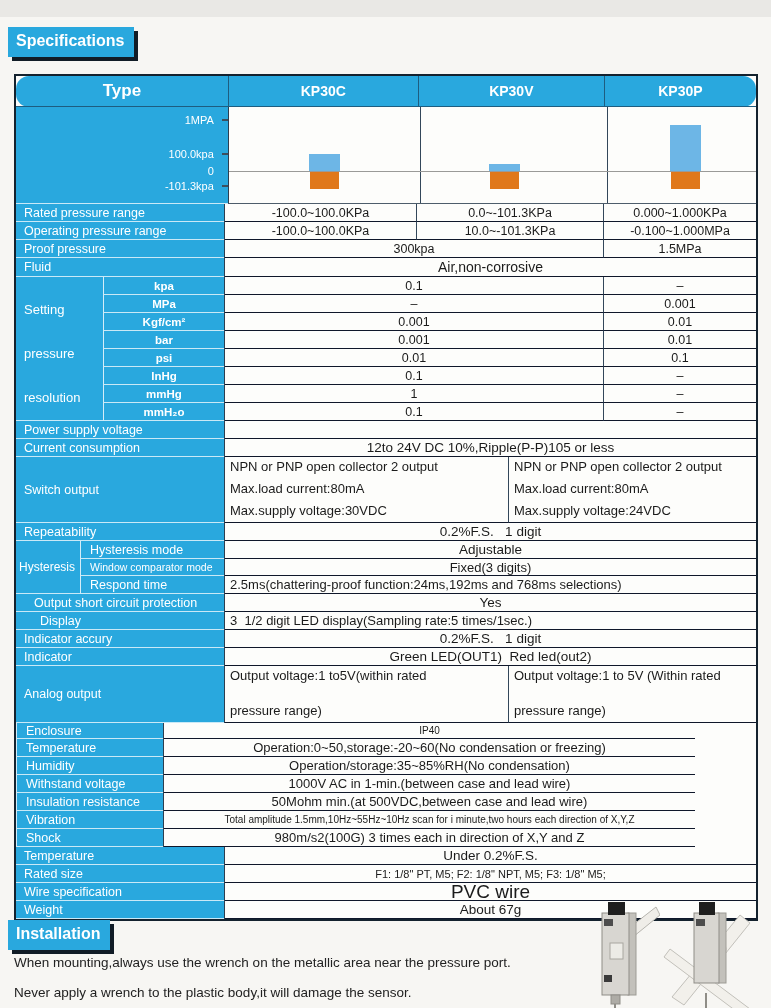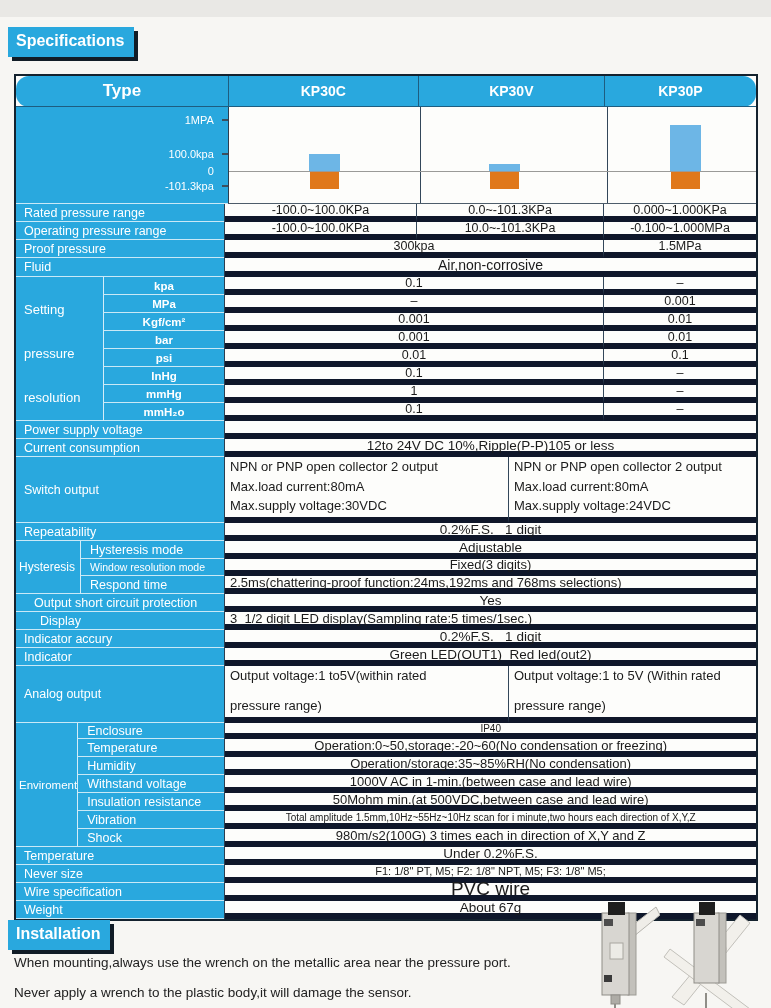--- a/index.html
+++ b/index.html
@@ -38,21 +38,21 @@
     display:flex; align-items:center; padding-left:9px; white-space:pre;
   }
   .sublab.cen { justify-content:center; font-weight:bold; padding-left:0; font-size:11.5px; }
   .sublab.tiny { font-size:10.5px; }
 
   
   .vals { display:flex; border-left:1px solid #2c3e50; flex:1; }
   .val {
     background:#fdfdfb; color:#1b1b1b; font-size:12.5px;
     display:flex; align-items:center; justify-content:center;
-    border-bottom:6px solid #0f172a; white-space:pre;
+    border-bottom:1px solid #0f172a; white-space:pre;
   }
   .val + .val { border-left:1px solid #33475a; }
   .val.left { justify-content:flex-start; padding-left:5px; }
   .val.small { font-size:10px; }
   .val.multiline {
     flex-direction:column; align-items:flex-start; justify-content:space-between;
     padding:3px 2px 3px 5px; white-space:pre;
   }
   .val.multiline div { line-height:1.15; font-size:13px; }
 
@@ -270,21 +270,21 @@
     <div class="t-row">
       <div class="grp" style="width:69px; display:flex; align-items:center; padding-left:3px; font-size:12px">Hysteresis</div>
       <div style="flex:1">
         <div class="t-row" style="height:18px">
           <div class="sublab" style="width:144px">Hysteresis mode</div>
           <div class="vals">
               <div class="val" style="width:531px;font-size:13.5px">Adjustable</div>
             </div>
         </div>
         <div class="t-row" style="height:17px">
-          <div class="sublab tiny" style="width:144px">Window resolution mode</div>
+          <div class="sublab tiny" style="width:144px">Window comparator mode</div>
           <div class="vals">
               <div class="val" style="width:531px;font-size:13px">Fixed(3 digits)</div>
             </div>
         </div>
         <div class="t-row" style="height:18px">
           <div class="sublab" style="width:144px">Respond time</div>
           <div class="vals">
               <div class="val left" style="width:531px;font-size:13px">2.5ms(chattering-proof function:24ms,192ms and 768ms selections)</div>
             </div>
         </div>
@@ -327,21 +327,20 @@
           <div>pressure range)</div>
         </div>
         <div class="val multiline" style="width:248px">
           <div>Output voltage:1 to 5V (Within rated</div>
           <div>pressure range)</div>
         </div>
       </div>
     </div>
 
     <div class="t-row">
-      <div class="grp" style="width:66px; display:flex; align-items:center; padding-left:3px; font-size:11.5px">Enviroment</div>
       <div style="flex:1">
         <div class="t-row" style="height:16px">
           <div class="sublab" style="width:147px">Enclosure</div>
           <div class="vals">
               <div class="val small" style="width:531px">IP40</div>
             </div>
         </div>
         <div class="t-row" style="height:18px">
           <div class="sublab" style="width:147px">Temperature</div>
           <div class="vals">
@@ -382,21 +381,21 @@
     </div>
 
     <div class="t-row" style="height:18px">
       <div class="lab" style="width:213px">Temperature</div>
       <div class="vals">
           <div class="val" style="width:531px;font-size:13.5px">Under 0.2%F.S.</div>
         </div>
     </div>
 
     <div class="t-row" style="height:18px">
-      <div class="lab" style="width:213px">Never size</div>
+      <div class="lab" style="width:213px">Rated size</div>
       <div class="vals">
           <div class="val" style="width:531px;font-size:11px">F1: 1/8" PT, M5; F2: 1/8" NPT, M5; F3: 1/8" M5;</div>
         </div>
     </div>
 
     <div class="t-row" style="height:18px">
       <div class="lab" style="width:213px">Wire specification</div>
       <div class="vals">
           <div class="val" style="width:531px;font-size:19px">PVC wire</div>
         </div>

